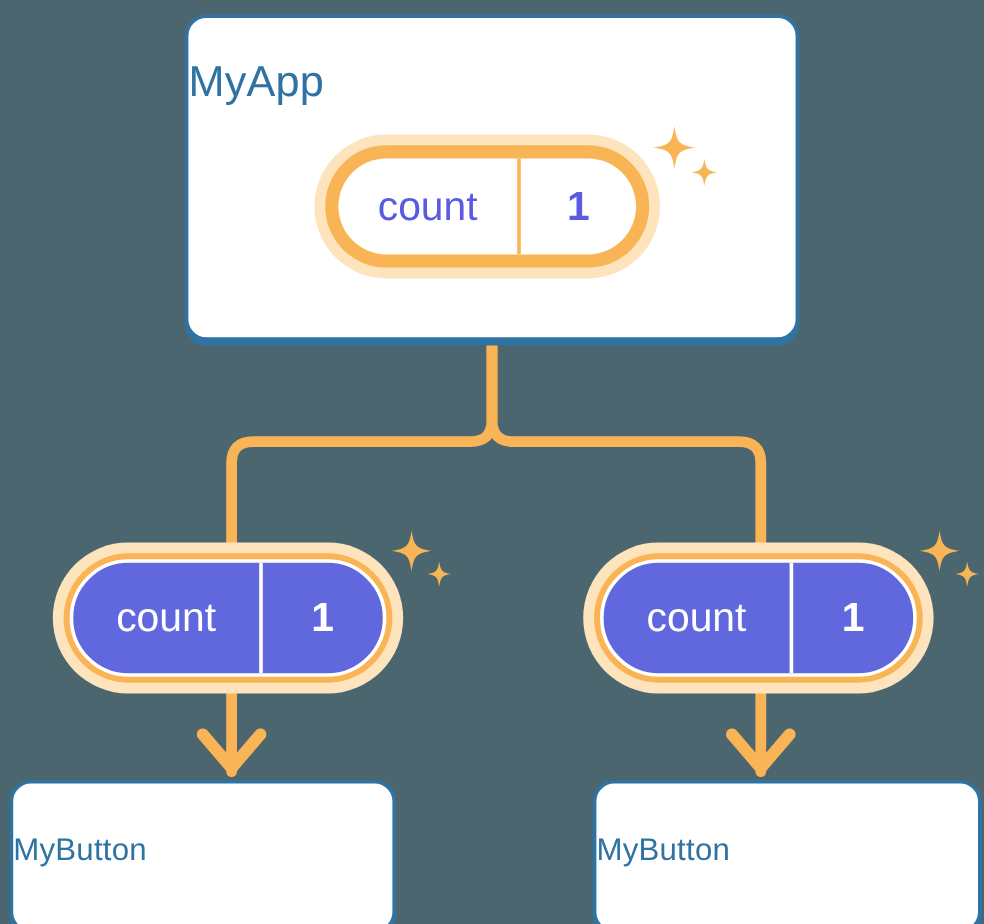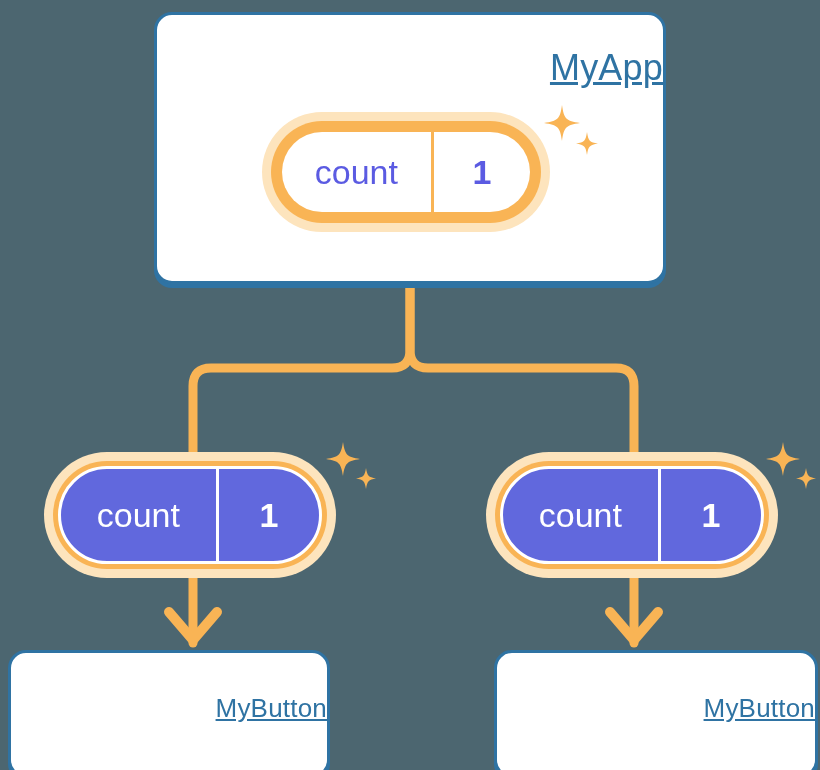--- a/index.html
+++ b/index.html
@@ -33,24 +33,23 @@
     background: #ffffff;
     border: 3px solid #2f73a3;
     border-radius: 18px;
     box-sizing: border-box;
     box-shadow: 0 4px 0 0 #2f73a3;
   }
   .card-title {
     color: #2f73a3;
     font-size: 36px;
     font-weight: 400;
-    text-align: right;
+    text-align: left;
     letter-spacing: 0.2px;
     white-space: nowrap;
-    text-decoration: underline;
   }
   #card-myapp {
     left: 154px;
     top: 12px;
     width: 512px;
     height: 272px;
   }
   #card-myapp .card-title {
     margin-top: 32px;
   }

